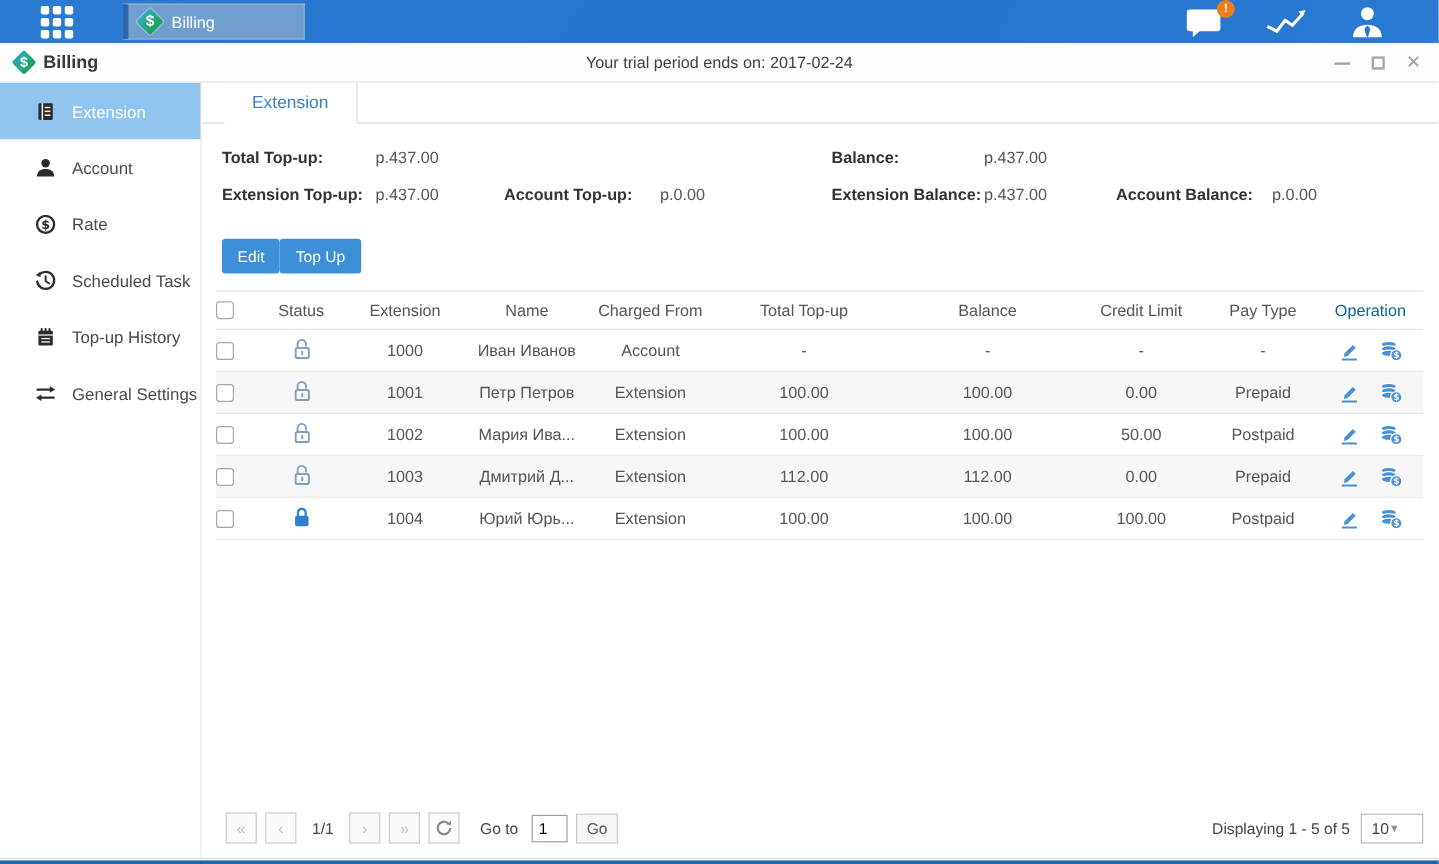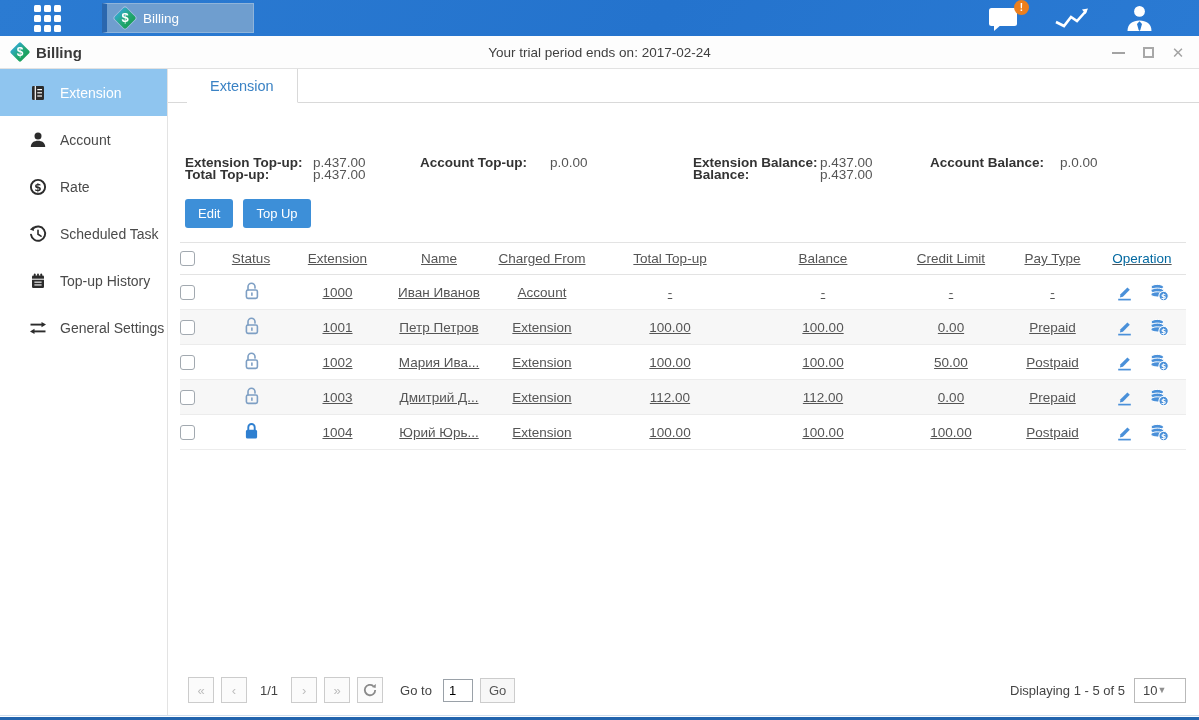--- a/index.html
+++ b/index.html
@@ -40,31 +40,31 @@
 
   
   .tabbar { height:34px; border-bottom:1px solid #d9d9d9; padding-left:19px; display:flex; }
   .tab { height:34px; margin-bottom:-1px; padding:0 23px; background:#fff; border-right:1px solid #d9d9d9; border-bottom:1px solid #fff; display:flex; align-items:center; color:#3a82c4; font-size:14.5px; cursor:pointer; }
 
   
   .summary { position:relative; margin:16px 0 0 17px; height:66px; font-size:13.5px; }
   .summary span { position:absolute; white-space:nowrap; }
   .s-label { font-weight:bold; color:#333; }
   .s-value { color:#555; }
-  .r1 { top:5px;margin-top:43px; } .r2 { top:36px; }
+  .r1 { top:5px; } .r2 { top:36px; }
   .cA-l{left:0;} .cA-v{left:128px;} .cB-l{left:235px;} .cB-v{left:365px;}
   .cC-l{left:508px;} .cC-v{left:635px;} .cD-l{left:745px;} .cD-v{left:875px;}
 
   
-  .actions { margin:14px 0 0 17px; display:flex; gap:10px; }
+  .actions { margin:14px 0 0 17px; display:flex; }
   .btn-blue { background:#3d8fd8; color:#fff; border:none; font-size:13px; padding:7px 13px; border-radius:3px; cursor:pointer; font-family:inherit; }
 
   
   .tbl { margin:14px 13px 0 12px; font-size:13.5px; color:#555; }
-  .tr { display:flex; align-items:center; height:35px; border-bottom:1px solid #ececec;text-decoration:underline; }
+  .tr { display:flex; align-items:center; height:35px; border-bottom:1px solid #ececec; }
   .tr.alt { background:#f7f7f7; }
   .thead { height:33px; border-top:1px solid #e3e3e3; border-bottom:1px solid #e3e3e3; color:#555; }
   .cell { text-align:center; flex:0 0 auto; }
   .col-check{width:32px; display:flex; justify-content:flex-start;}
   .col-status{width:78px;} .col-ext{width:95px;} .col-name{width:108px;}
   .col-charged{width:98px;} .col-topup{width:158px;} .col-balance{width:148px;}
   .col-credit{width:108px;} .col-pay{width:95px;} .col-op{width:84px; display:flex; justify-content:center; gap:15px;}
   .checkbox { width:15px; height:15px; border:1px solid #a2a9b0; border-radius:3px; background:#fff; cursor:pointer; }
   .op-icon { cursor:pointer; display:inline-flex; }
   .status-icon { display:inline-flex; }

